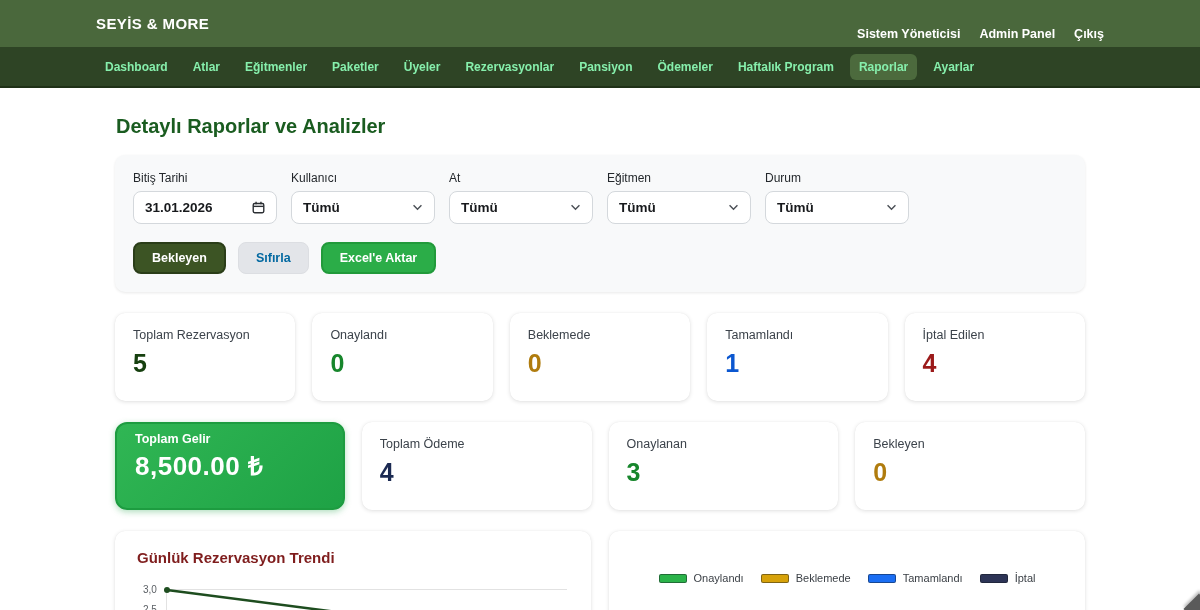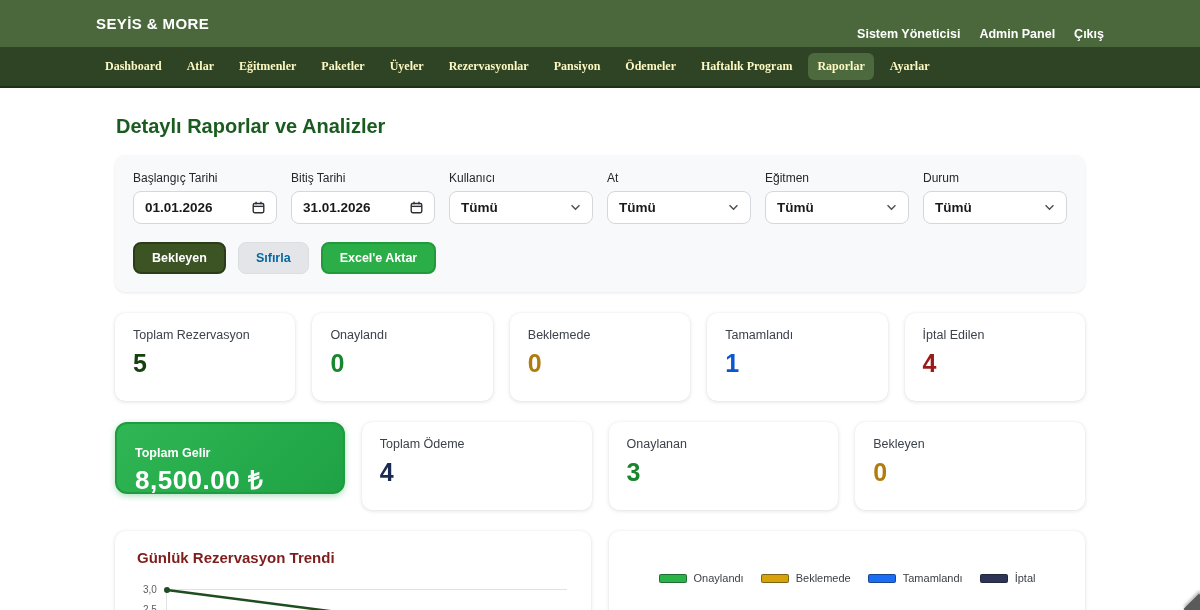--- a/index.html
+++ b/index.html
@@ -9,21 +9,21 @@
   
   .topbar { height:47px; background:#4a683c; }
   .topbar-inner { width:1008px; margin:0 auto; height:100%; display:flex; align-items:center; justify-content:space-between; }
   .brand { color:#fff; font-size:15px; font-weight:700; letter-spacing:.4px; }
   .top-links { display:flex; align-items:center; gap:19px;margin-top:20px; }
   .top-link { color:#fff; font-size:12.5px; font-weight:700; text-decoration:none; cursor:pointer; }
 
   
   .navbar { height:41px; background:#2e4425; border-bottom:2px solid #1f3117; }
   .nav-inner { width:1008px; margin:0 auto; height:100%; display:flex; align-items:center; gap:7px; }
-  .nav-item { color:#fef9c3; font-size:12px; font-weight:700; padding:6px 9px; border-radius:6px; cursor:pointer; white-space:nowrap;font-family:Liberation Serif, serif; }
+  .nav-item { color:#86efac; font-size:12px; font-weight:700; padding:6px 9px; border-radius:6px; cursor:pointer; white-space:nowrap; }
   .nav-item.active { background:#4c6a3d; }
 
   
   .content { width:970px; margin:0 auto; }
   .page-title { margin:27px 0 17px 1px; font-size:20px; font-weight:700; color:#1a5c20; }
 
   
   .filter-card { background:#f8f9fa; border-radius:10px; padding:16px 18px 18px; box-shadow:0 1px 3px rgba(0,0,0,.09); }
   .filter-grid { display:grid; grid-template-columns:repeat(6,1fr); gap:14px; }
   .f-label { font-size:12px; color:#24282c; margin-bottom:6px; }
@@ -36,21 +36,21 @@
   .btn-sifirla  { background:#e3e5e9; color:#0369a1; border:1px solid #dcdee2; }
   .btn-excel    { background:#2bad48; color:#fff; border:2px solid #219a3a; }
 
   
   .stats-row { display:grid; gap:17px; margin-top:21px; }
   .row1 { grid-template-columns:repeat(5,1fr); }
   .row2 { grid-template-columns:repeat(4,1fr); }
   .stat-card { background:#fff; border-radius:10px; box-shadow:0 1px 4px rgba(0,0,0,.12), 0 0 1px rgba(0,0,0,.08); padding:15px 18px; height:88px; }
   .stat-label { font-size:12.5px; color:#3c434b; margin-bottom:9px; }
   .stat-value { font-size:25px; font-weight:700; line-height:1; }
-  .gelir-card { background:linear-gradient(135deg,#30b654 0%,#1ea245 100%); border:2px solid #1d9c40; border-radius:12px; padding:22px 18px; height:72px; color:#fff; box-shadow:0 2px 6px rgba(30,160,70,.35); }
+  .gelir-card { background:linear-gradient(135deg,#30b654 0%,#1ea245 100%); border:2px solid #1d9c40; border-radius:12px; padding:8px 18px; height:88px; color:#fff; box-shadow:0 2px 6px rgba(30,160,70,.35); }
   .gelir-label { font-size:12.5px; font-weight:700; margin-bottom:7px; }
   .gelir-value { font-size:26px; font-weight:700; letter-spacing:.5px; line-height:1; }
 
   
   .charts-row { display:grid; grid-template-columns:1fr 1fr; gap:18px; margin-top:21px; }
   .chart-card { background:#fff; border-radius:10px; box-shadow:0 1px 4px rgba(0,0,0,.12), 0 0 1px rgba(0,0,0,.08); padding:18px 22px; height:235px; }
   .chart-title { font-size:15px; font-weight:700; color:#7f1d1d; }
 
   .plot { position:relative; margin-top:18px; height:140px; }
   .y-tick { position:absolute; font-size:10px; color:#5a5f64; left:6px; }
@@ -96,34 +96,20 @@
   </div>
 </nav>
 
 <main class="content">
 
   <h1 class="page-title">Detaylı Raporlar ve Analizler</h1>
 
   <section class="filter-card">
     <div class="filter-grid">
       <div>
-        <div class="f-label">Başlangıç Tarihi</div>
-        <div class="f-box">
-          <span class="val">01.01.2026</span>
-          <span class="icon-wrap">
-            <svg width="13" height="13" viewBox="0 0 16 16">
-                <rect x="1.5" y="3" width="13" height="11.5" rx="1.8" fill="none" stroke="#2b2f33" stroke-width="1.7"></rect>
-                <line x1="1.5" y1="6.6" x2="14.5" y2="6.6" stroke="#2b2f33" stroke-width="1.7"></line>
-                <line x1="5" y1="1" x2="5" y2="4" stroke="#2b2f33" stroke-width="1.7"></line>
-                <line x1="11" y1="1" x2="11" y2="4" stroke="#2b2f33" stroke-width="1.7"></line>
-              </svg>
-          </span>
-        </div>
-      </div>
-      <div>
         <div class="f-label">Bitiş Tarihi</div>
         <div class="f-box">
           <span class="val">31.01.2026</span>
           <span class="icon-wrap">
             <svg width="13" height="13" viewBox="0 0 16 16">
                 <rect x="1.5" y="3" width="13" height="11.5" rx="1.8" fill="none" stroke="#2b2f33" stroke-width="1.7"></rect>
                 <line x1="1.5" y1="6.6" x2="14.5" y2="6.6" stroke="#2b2f33" stroke-width="1.7"></line>
                 <line x1="5" y1="1" x2="5" y2="4" stroke="#2b2f33" stroke-width="1.7"></line>
                 <line x1="11" y1="1" x2="11" y2="4" stroke="#2b2f33" stroke-width="1.7"></line>
               </svg>

